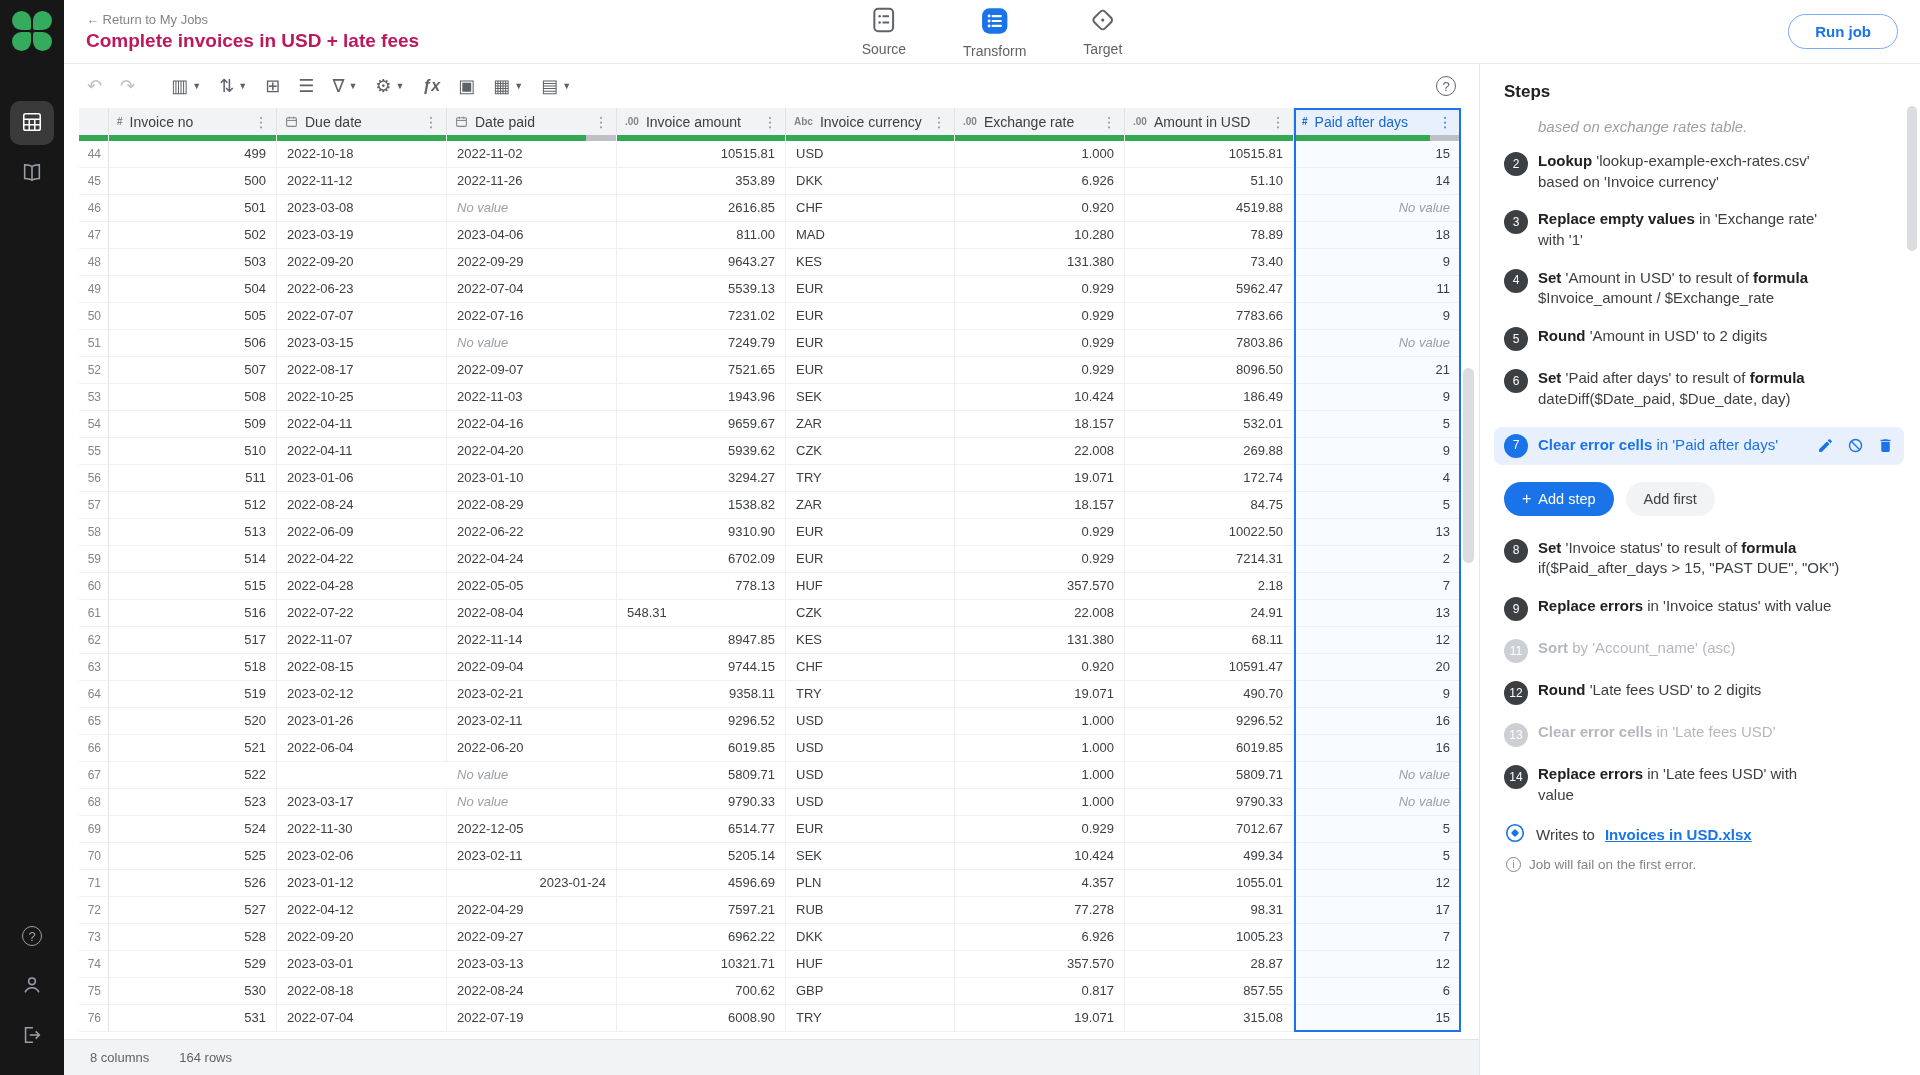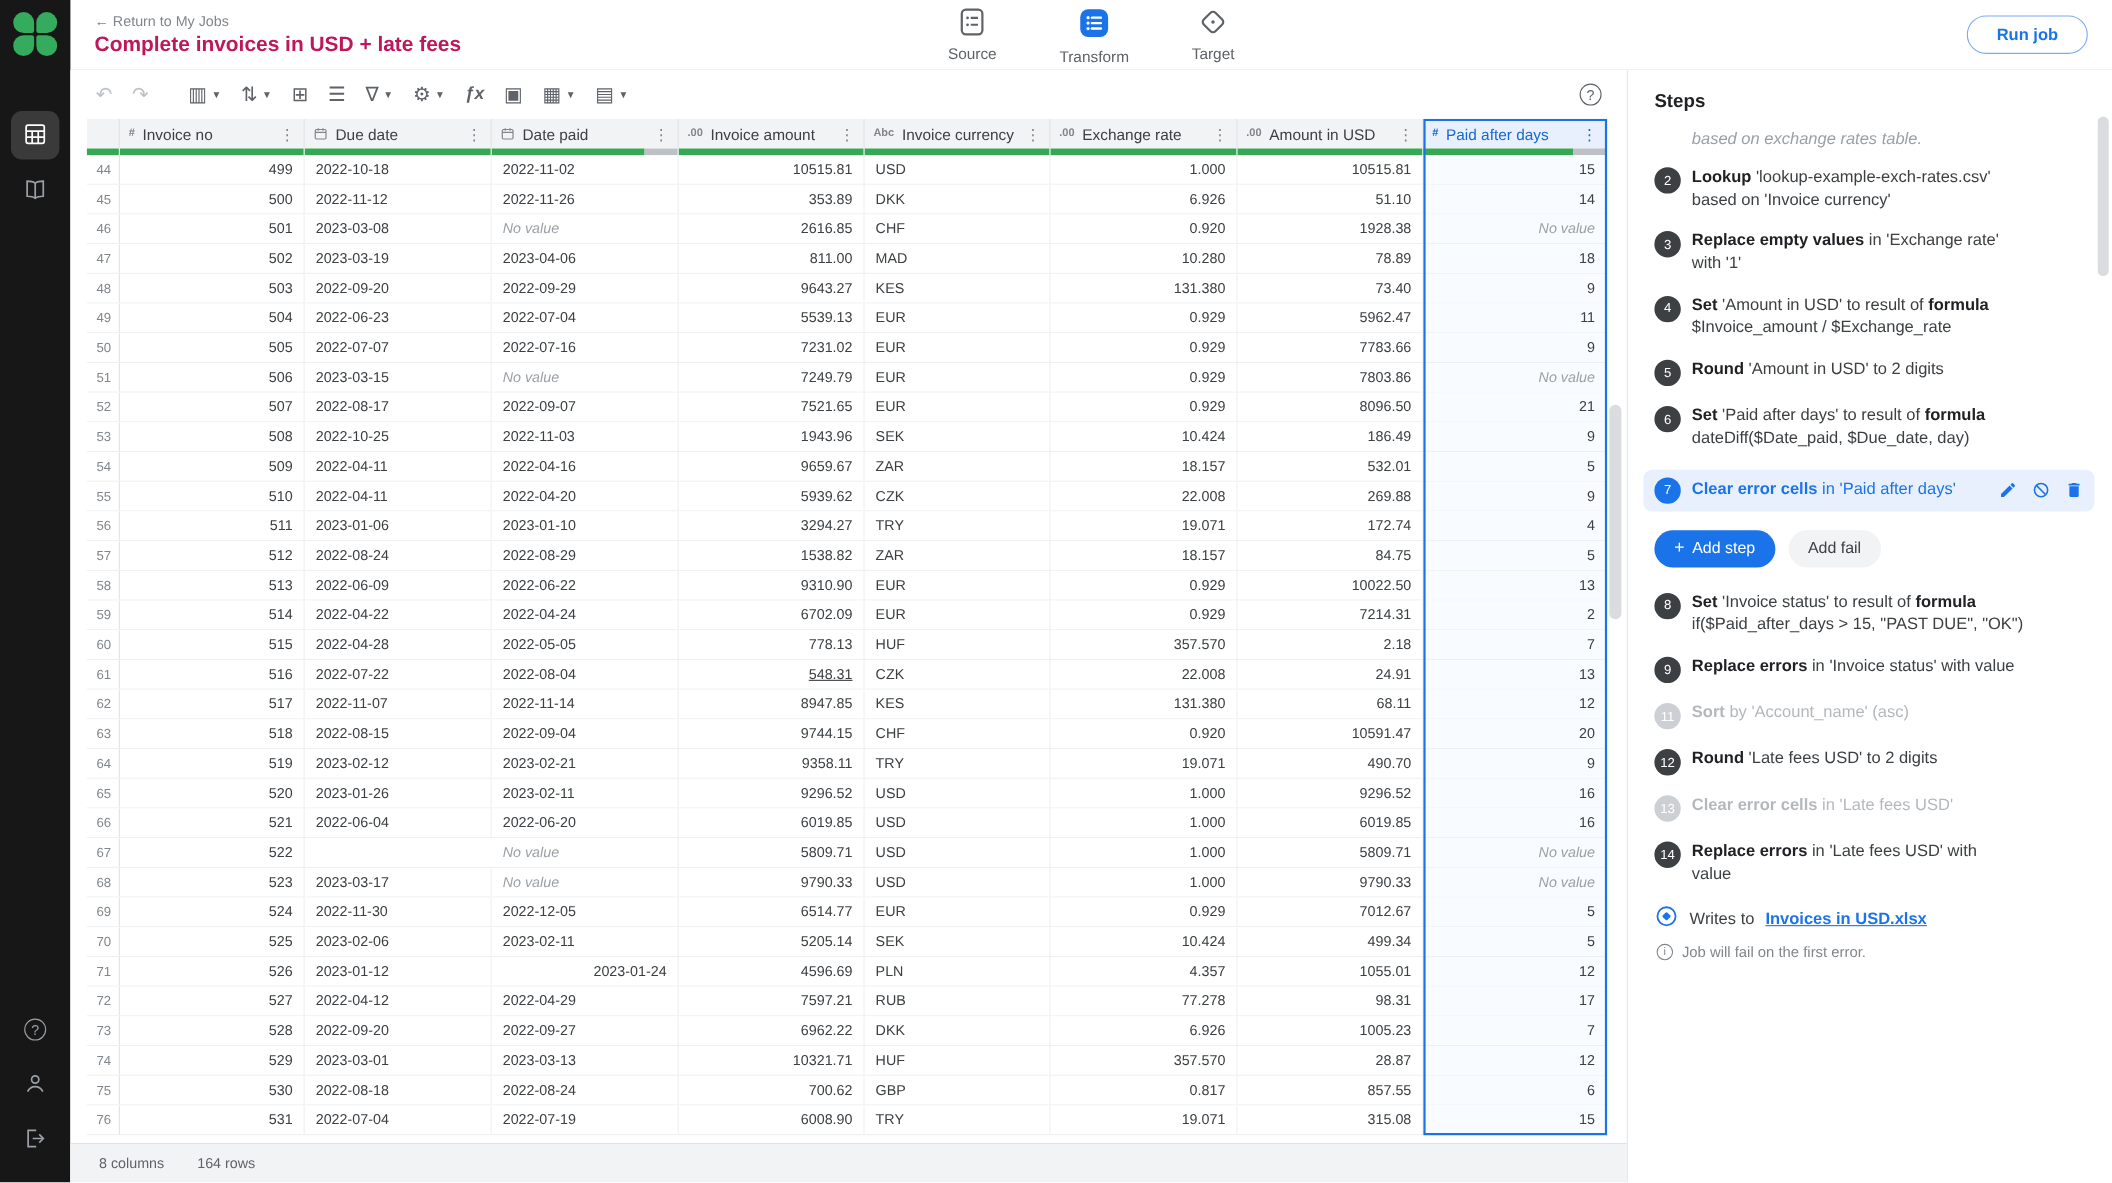--- a/index.html
+++ b/index.html
@@ -352,21 +352,21 @@
                   <div class="bcell selcell" style="width: 167px; text-align: right;">14</div>
                 </div>
                 <div class="brow">
                   <div class="bcell gutter" style="width: 30px; text-align: right;">46</div>
                   <div class="bcell" style="width: 168px; text-align: right;">501</div>
                   <div class="bcell" style="width: 170px; text-align: left;">2023-03-08</div>
                   <div class="bcell no-value" style="width: 170px; text-align: left;">No value</div>
                   <div class="bcell" style="width: 169px; text-align: right;">2616.85</div>
                   <div class="bcell" style="width: 169px; text-align: left;">CHF</div>
                   <div class="bcell" style="width: 170px; text-align: right;">0.920</div>
-                  <div class="bcell" style="width: 169px; text-align: right;">1928.38</div>
+                  <div class="bcell" style="width: 169px; text-align: right;">4519.88</div>
                   <div class="bcell selcell no-value" style="width: 167px; text-align: right;">No value</div>
                 </div>
                 <div class="brow">
                   <div class="bcell gutter" style="width: 30px; text-align: right;">47</div>
                   <div class="bcell" style="width: 168px; text-align: right;">502</div>
                   <div class="bcell" style="width: 170px; text-align: left;">2023-03-19</div>
                   <div class="bcell" style="width: 170px; text-align: left;">2023-04-06</div>
                   <div class="bcell" style="width: 169px; text-align: right;">811.00</div>
                   <div class="bcell" style="width: 169px; text-align: left;">MAD</div>
                   <div class="bcell" style="width: 170px; text-align: right;">10.280</div>
@@ -514,21 +514,21 @@
                   <div class="bcell" style="width: 169px; text-align: left;">HUF</div>
                   <div class="bcell" style="width: 170px; text-align: right;">357.570</div>
                   <div class="bcell" style="width: 169px; text-align: right;">2.18</div>
                   <div class="bcell selcell" style="width: 167px; text-align: right;">7</div>
                 </div>
                 <div class="brow">
                   <div class="bcell gutter" style="width: 30px; text-align: right;">61</div>
                   <div class="bcell" style="width: 168px; text-align: right;">516</div>
                   <div class="bcell" style="width: 170px; text-align: left;">2022-07-22</div>
                   <div class="bcell" style="width: 170px; text-align: left;">2022-08-04</div>
-                  <div class="bcell" style="width: 169px; text-align: right; text-decoration: underline;">548.31</div>
+                  <div class="bcell" style="width: 169px; ">548.31</div>
                   <div class="bcell" style="width: 169px; text-align: left;">CZK</div>
                   <div class="bcell" style="width: 170px; text-align: right;">22.008</div>
                   <div class="bcell" style="width: 169px; text-align: right;">24.91</div>
                   <div class="bcell selcell" style="width: 167px; text-align: right;">13</div>
                 </div>
                 <div class="brow">
                   <div class="bcell gutter" style="width: 30px; text-align: right;">62</div>
                   <div class="bcell" style="width: 168px; text-align: right;">517</div>
                   <div class="bcell" style="width: 170px; text-align: left;">2022-11-07</div>
                   <div class="bcell" style="width: 170px; text-align: left;">2022-11-14</div>
@@ -764,21 +764,21 @@
                       <path d="M6 19c0 1.1.9 2 2 2h8c1.1 0 2-.9 2-2V7H6v12zM19 4h-3.5l-1-1h-5l-1 1H5v2h14V4z"></path>
                     </svg>
                   </span>
                 </div>
               </div>
               <div class="btns">
                 <button class="add-step">
                   <span class="plus">+</span>
                   <span>Add step</span>
                 </button>
-                <button class="add-note">Add fail</button>
+                <button class="add-note">Add first</button>
               </div>
               <div class="step">
                 <span class="snum">8</span>
                 <div class="stext">
                   <div class="sline"><span class="b">Set</span><span> 'Invoice status' to result of </span><span class="b">formula</span></div>
                   <div class="sline"><span>if($Paid_after_days &gt; 15, "PAST DUE", "OK")</span></div>
                 </div>
               </div>
               <div class="step">
                 <span class="snum">9</span>

